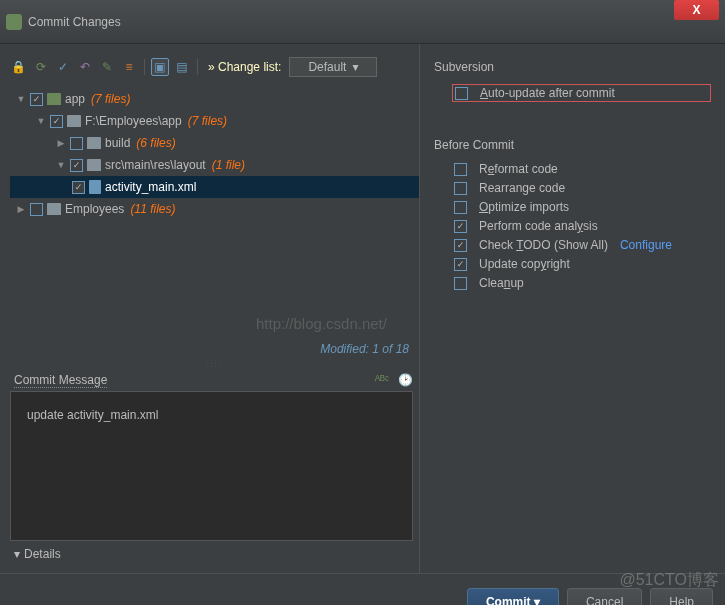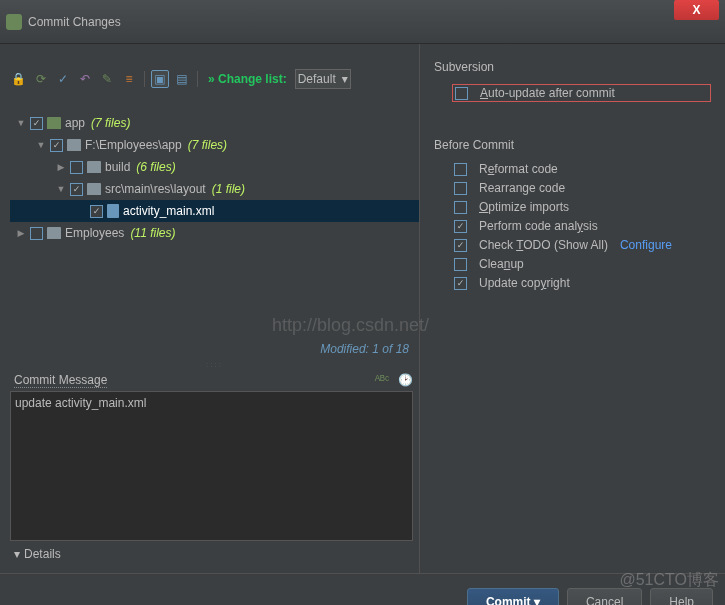--- a/index.html
+++ b/index.html
@@ -11,51 +11,51 @@
 .content { display: flex; height: calc(605px - 28px - 48px); }
 .left-pane { width: 420px; display: flex; flex-direction: column; padding: 6px 0 6px 10px; border-right: 1px solid #515151; }
 .right-pane { flex: 1; padding: 10px 14px; }
 .toolbar { display: flex; align-items: center; gap: 4px; padding: 6px 0; }
 .tool-icon { width: 18px; height: 18px; display: flex; align-items: center; justify-content: center; color: #6897bb; cursor: pointer; }
 .tool-icon.green { color: #6a8759; }
 .tool-icon.purple { color: #9876aa; }
 .tool-icon.orange { color: #cc7832; }
 .tool-sep { width: 1px; height: 16px; background: #555; margin: 0 2px; }
 .tool-icon.boxed { border: 1px solid #6897bb; background: #45494a; border-radius: 2px; }
-.changelist-label { color: #22c55e; margin: 16px 4px; font-weight: bold; }
-.changelist-dropdown { background: #45494a; border: 1px solid #646464; color: #bbb; padding: 2px 2px; display: flex; align-items: center; gap: 6px; }
+.changelist-label { color: #fef9c3; margin: 4px 4px; }
+.changelist-dropdown { background: #45494a; border: 1px solid #646464; color: #bbb; padding: 2px 18px; display: flex; align-items: center; gap: 6px; }
 .tree { flex: 1; overflow: auto; padding: 4px 0; }
 .tree-row { display: flex; align-items: center; height: 22px; padding-left: 6px; gap: 4px; cursor: pointer; }
 .tree-row.selected { background: #0d293e; color: #fff; }
 .expand-arrow { width: 10px; text-align: center; color: #888; font-size: 9px; }
 .checkbox { width: 13px; height: 13px; border: 1px solid #6897bb; background: #3c3f41; display: flex; align-items: center; justify-content: center; font-size: 9px; color: #bbb; }
 .checkbox.checked::before { content: "✓"; }
 .folder-icon { width: 14px; height: 12px; background: #87939a; border-radius: 1px 1px 0 0; position: relative; }
 .folder-icon.app { background: #6a8759; }
 .file-icon { width: 12px; height: 14px; background: #6897bb; border-radius: 1px; position: relative; }
 .tree-label { color: #bbbbbb; }
 .tree-label.sel { color: #fff; }
-.tree-count { color: #bef264; font-style: italic; margin-left: 2px; }
+.tree-count { color: #f97316; font-style: italic; margin-left: 2px; }
 .modified-status { text-align: right; color: #6897bb; padding: 4px 10px; font-style: italic; }
 .grip { text-align: center; color: #555; font-size: 8px; letter-spacing: 2px; }
 .commit-msg-header { display: flex; align-items: center; justify-content: space-between; padding: 2px 4px; }
 .commit-msg-label { color: #bbbbbb; border-bottom: 1px dotted #888; }
 .msg-icons { display: flex; gap: 6px; }
-.msg-textarea { background: #2b2b2b; border: 1px solid #555; color: #bbb; width: calc(100% - 6px); height: 150px; padding: 4px; resize: none; font-family: inherit; font-size: 12px; }
+.msg-textarea { background: #2b2b2b; border: 1px solid #555; color: #bbb; width: calc(100% - 6px); height: 150px; padding: 16px; resize: none; font-family: inherit; font-size: 12px; }
 .details-row { display: flex; align-items: center; gap: 4px; padding: 6px 4px; color: #bbb; cursor: pointer; }
 .section-title { color: #bbbbbb; margin: 6px 0 10px 0; }
 .opt-row { display: flex; align-items: center; gap: 12px; margin: 5px 0 5px 20px; }
 .opt-row.highlight { border: 1px solid #cc5555; padding: 1px 2px; margin-left: 18px; }
 .opt-label { color: #bbbbbb; }
 .opt-label u { text-decoration: underline; }
 .configure-link { color: #589df6; cursor: pointer; }
 .footer { height: 56px; background: #3c3f41; display: flex; align-items: center; justify-content: flex-end; gap: 8px; padding: 0 12px; border-top: 1px solid #515151; }
 .btn { background: linear-gradient(to bottom, #4c5052, #414547); border: 1px solid #5e6060; color: #bbb; padding: 6px 18px; border-radius: 3px; cursor: pointer; }
 .btn.primary { background: linear-gradient(to bottom, #365880, #2d4a6a); border: 1px solid #4c708c; color: #fff; font-weight: bold; }
-.watermark { position: absolute; top: 315px; left: 272px; color: rgba(180,180,180,0.25); font-size: 18px; pointer-events: none; }
+.watermark { position: absolute; top: 315px; left: 256px; color: rgba(180,180,180,0.25); font-size: 15px; pointer-events: none; }
 .watermark2 { position: absolute; bottom: 14px; right: 6px; color: rgba(180,180,180,0.4); font-size: 16px; pointer-events: none; }
 </style>
 </head>
 <body>
 
 <div class="titlebar">
   <div class="titlebar-icon"></div>
   <div class="titlebar-title">Commit Changes</div>
   <div class="titlebar-close">X</div>
 </div>
@@ -102,21 +102,21 @@
           <span class="tree-label">build</span>
           <span class="tree-count">(6 files)</span>
         </div>
         <div class="tree-row" style="padding-left: 46px;">
           <span class="expand-arrow">▼</span>
           <span class="checkbox checked"></span>
           <span class="folder-icon"></span>
           <span class="tree-label">src\main\res\layout</span>
           <span class="tree-count">(1 file)</span>
         </div>
-        <div class="tree-row selected" style="padding-left: 66px;">
+        <div class="tree-row selected" style="padding-left: 48px;">
           <span class="expand-arrow"></span>
           <span class="checkbox checked"></span>
           <span class="file-icon"></span>
           <span class="tree-label sel">activity_main.xml</span>
           <span class="tree-count"></span>
         </div>
         <div class="tree-row" style="padding-left: 6px;">
           <span class="expand-arrow">▶</span>
           <span class="checkbox"></span>
           <span class="folder-icon"></span>
@@ -168,26 +168,26 @@
         <div class="opt-row">
           <span class="checkbox checked"></span>
           <span class="opt-label">Perform code anal<u>y</u>sis</span>
         </div>
         <div class="opt-row">
           <span class="checkbox checked"></span>
           <span class="opt-label">Check <u>T</u>ODO (Show All)</span> 
           <span class="configure-link">Configure</span>
         </div>
         <div class="opt-row">
+          <span class="checkbox checked"></span>
+          <span class="opt-label">Update cop<u>y</u>right</span>
+        </div>
+        <div class="opt-row">
           <span class="checkbox"></span>
           <span class="opt-label">Clea<u>n</u>up</span>
-        </div>
-        <div class="opt-row">
-          <span class="checkbox checked"></span>
-          <span class="opt-label">Update cop<u>y</u>right</span>
         </div>
       </div>
   </div>
 </div>
 
 <div class="footer">
   <button class="btn primary">
     <span>Commit</span> <span>▾</span>
   </button>
   <button class="btn">Cancel</button>

